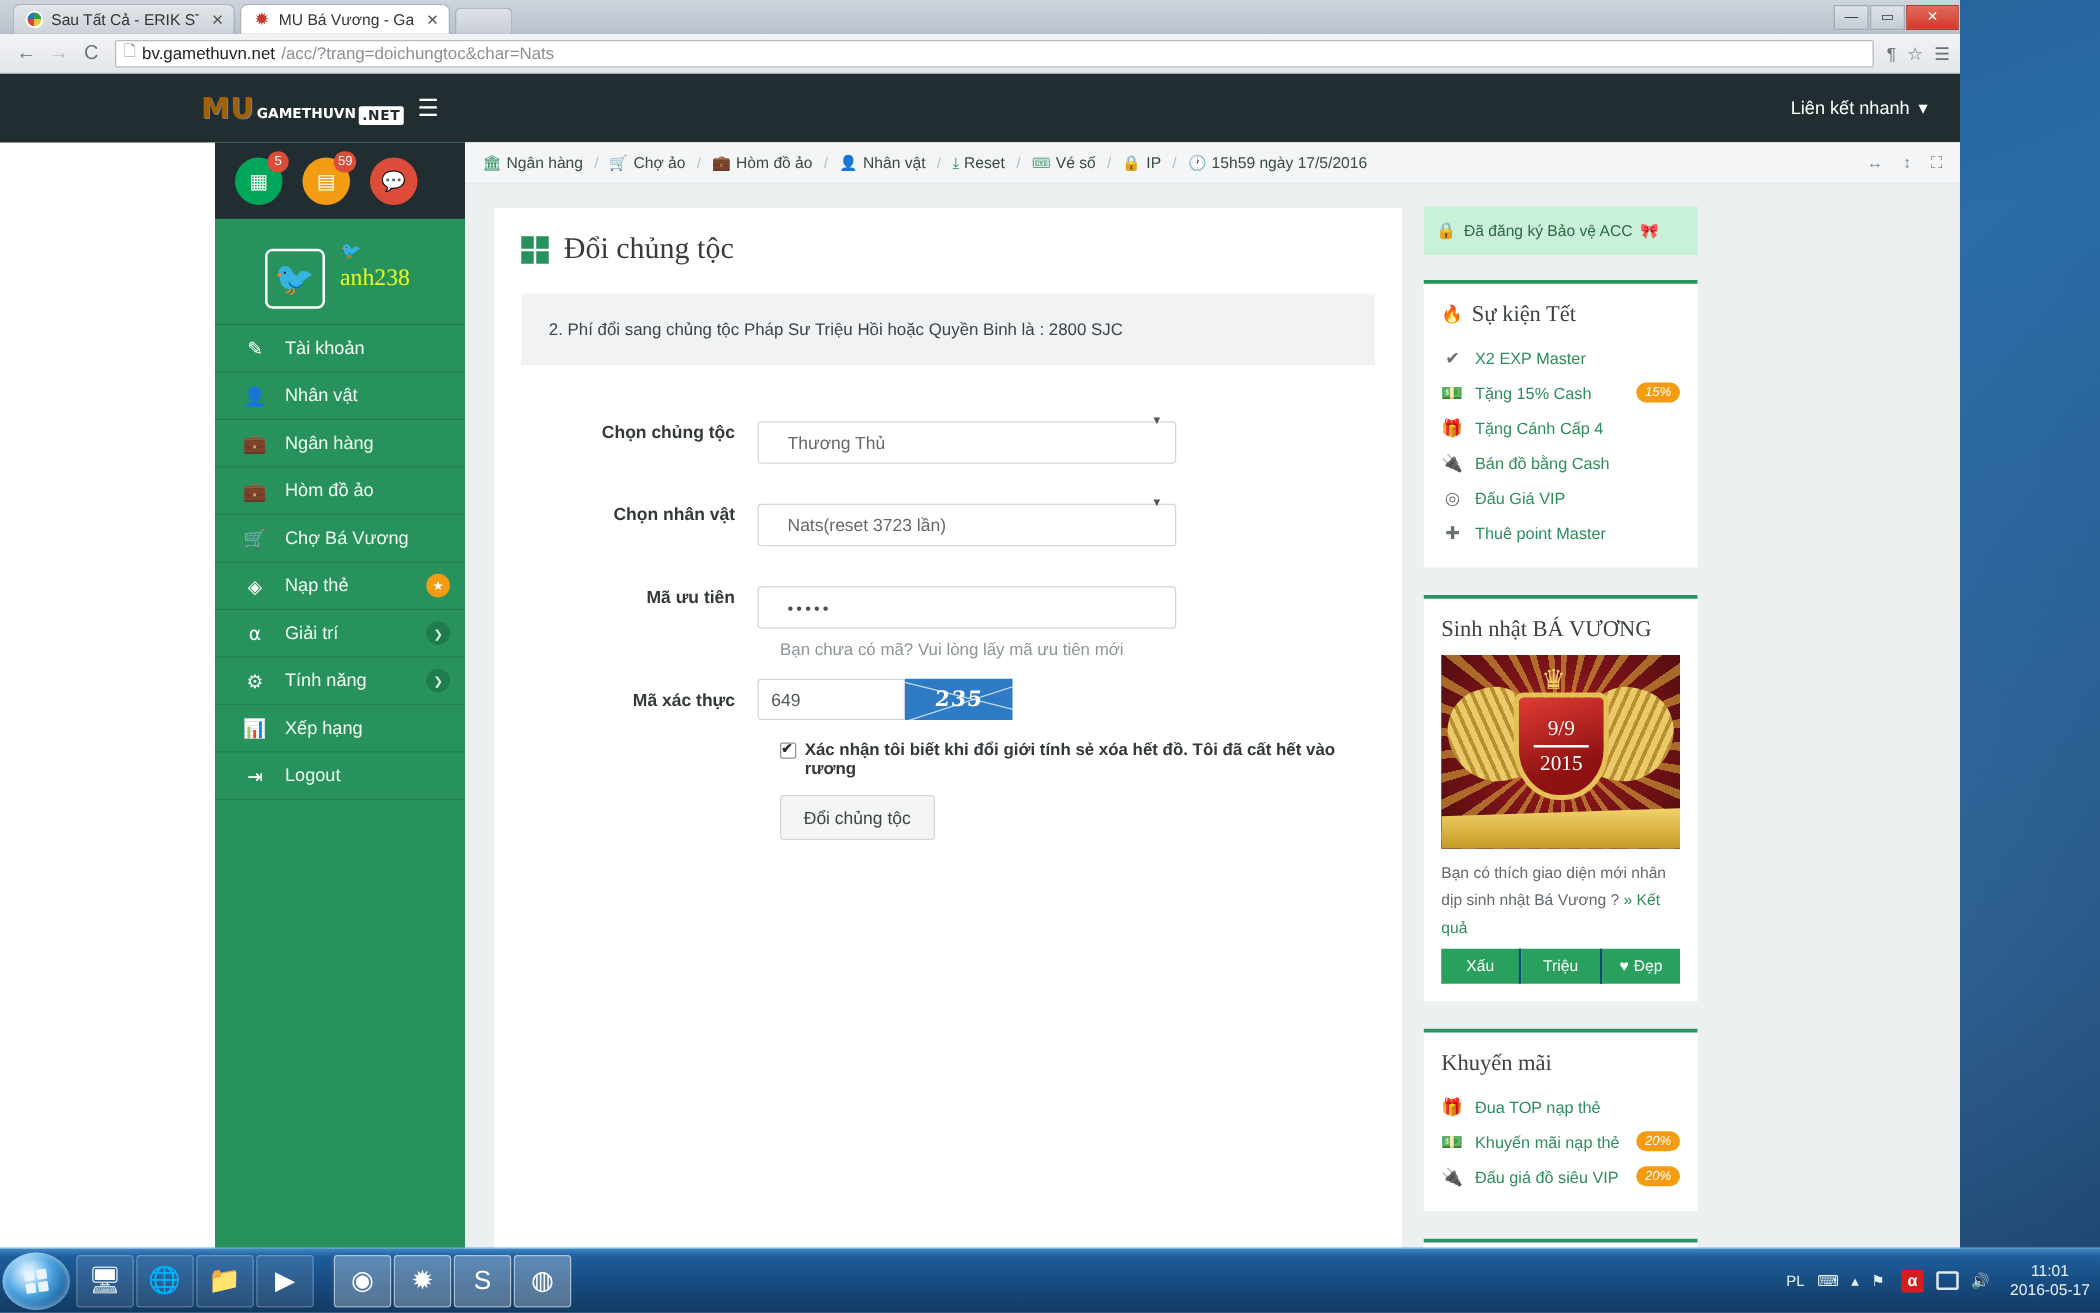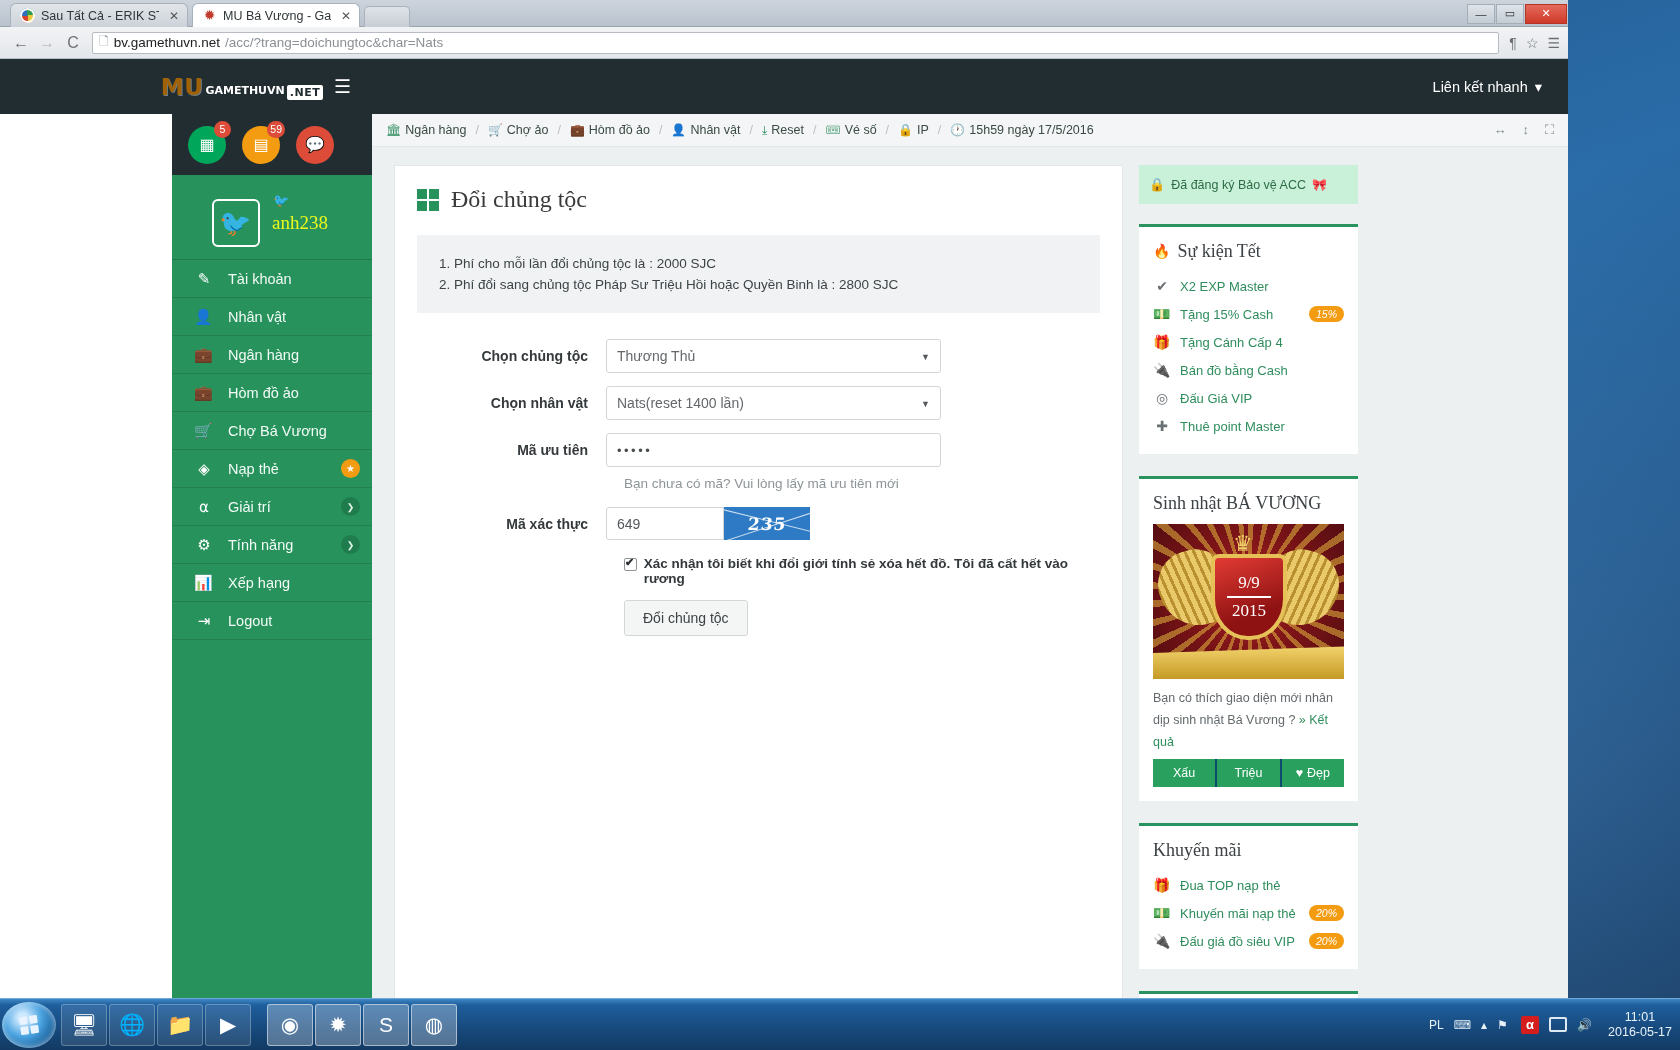--- a/index.html
+++ b/index.html
@@ -171,22 +171,23 @@
     background:#f1f2f3; padding:18px 22px; margin:8px 0 22px; font-size:13.5px; color:#3c4447;
   }
   .notice div{ padding:3px 0; }
   .notice .sel{ background:#2a74d4; color:#fff; display:inline-block; }
   .frm{ padding:4px 0 0 4px; }
   .frow{ display:flex; align-items:center; margin-bottom:13px; }
   .flabel{ width:185px; text-align:right; padding-right:18px; font-size:14px; font-weight:bold; color:#34393c;}
   .fctl{ width:335px; position:relative; }
   .inp{
     width:100%; height:34px; border:1px solid #d2d6d9; background:#fff; border-radius:3px;
-    padding:0 10px; font-size:14px; color:#63686b; display:flex; align-items:center;
+    padding:0 23px; font-size:14px; color:#63686b; display:flex; align-items:center;
     font-family:"Liberation Sans", sans-serif;
+    margin-top:19px;
   }
   .sel-ctl .caret{
     position:absolute; right:11px; top:13px; font-size:9px; color:#55595c;
   }
   .dots{ letter-spacing:2.5px; font-size:13px; color:#4a4f52; }
   .hint{ margin:-4px 0 16px 203px; font-size:13.5px; color:#8d9598; }
   .cap-row .fctl{ display:flex; }
   .cap-inp{ width:118px; height:33px; border:1px solid #d2d6d9; border-radius:3px 0 0 3px;
     padding:0 10px; font-size:14px; color:#53585b; display:flex; align-items:center; background:#fff;}
   .captcha{
@@ -480,38 +481,37 @@
             <span class="winlogo">
                 <i></i>
                 <i></i>
                 <i></i>
                 <i></i>
               </span>
             <span>Đổi chủng tộc</span>
           </div>
 
           <div class="notice">
-            <div>1. Phí cho mỗi lần đổi chủng tộc là : 2000 SJC</div>
             <div>2. Phí đổi sang chủng tộc Pháp Sư Triệu Hồi hoặc Quyền Binh là : 2800 SJC</div>
           </div>
 
           <div class="frm">
 
             <div class="frow">
               <div class="flabel">Chọn chủng tộc</div>
               <div class="fctl sel-ctl">
                 <div class="inp">Thương Thủ</div>
                 <span class="caret">▼</span>
               </div>
             </div>
 
             <div class="frow">
               <div class="flabel">Chọn nhân vật</div>
               <div class="fctl sel-ctl">
-                <div class="inp">Nats(reset 1400 lần)</div>
+                <div class="inp">Nats(reset 3723 lần)</div>
                 <span class="caret">▼</span>
               </div>
             </div>
 
             <div class="frow">
               <div class="flabel">Mã ưu tiên</div>
               <div class="fctl">
                 <div class="inp dots">•••••</div>
               </div>
             </div>

